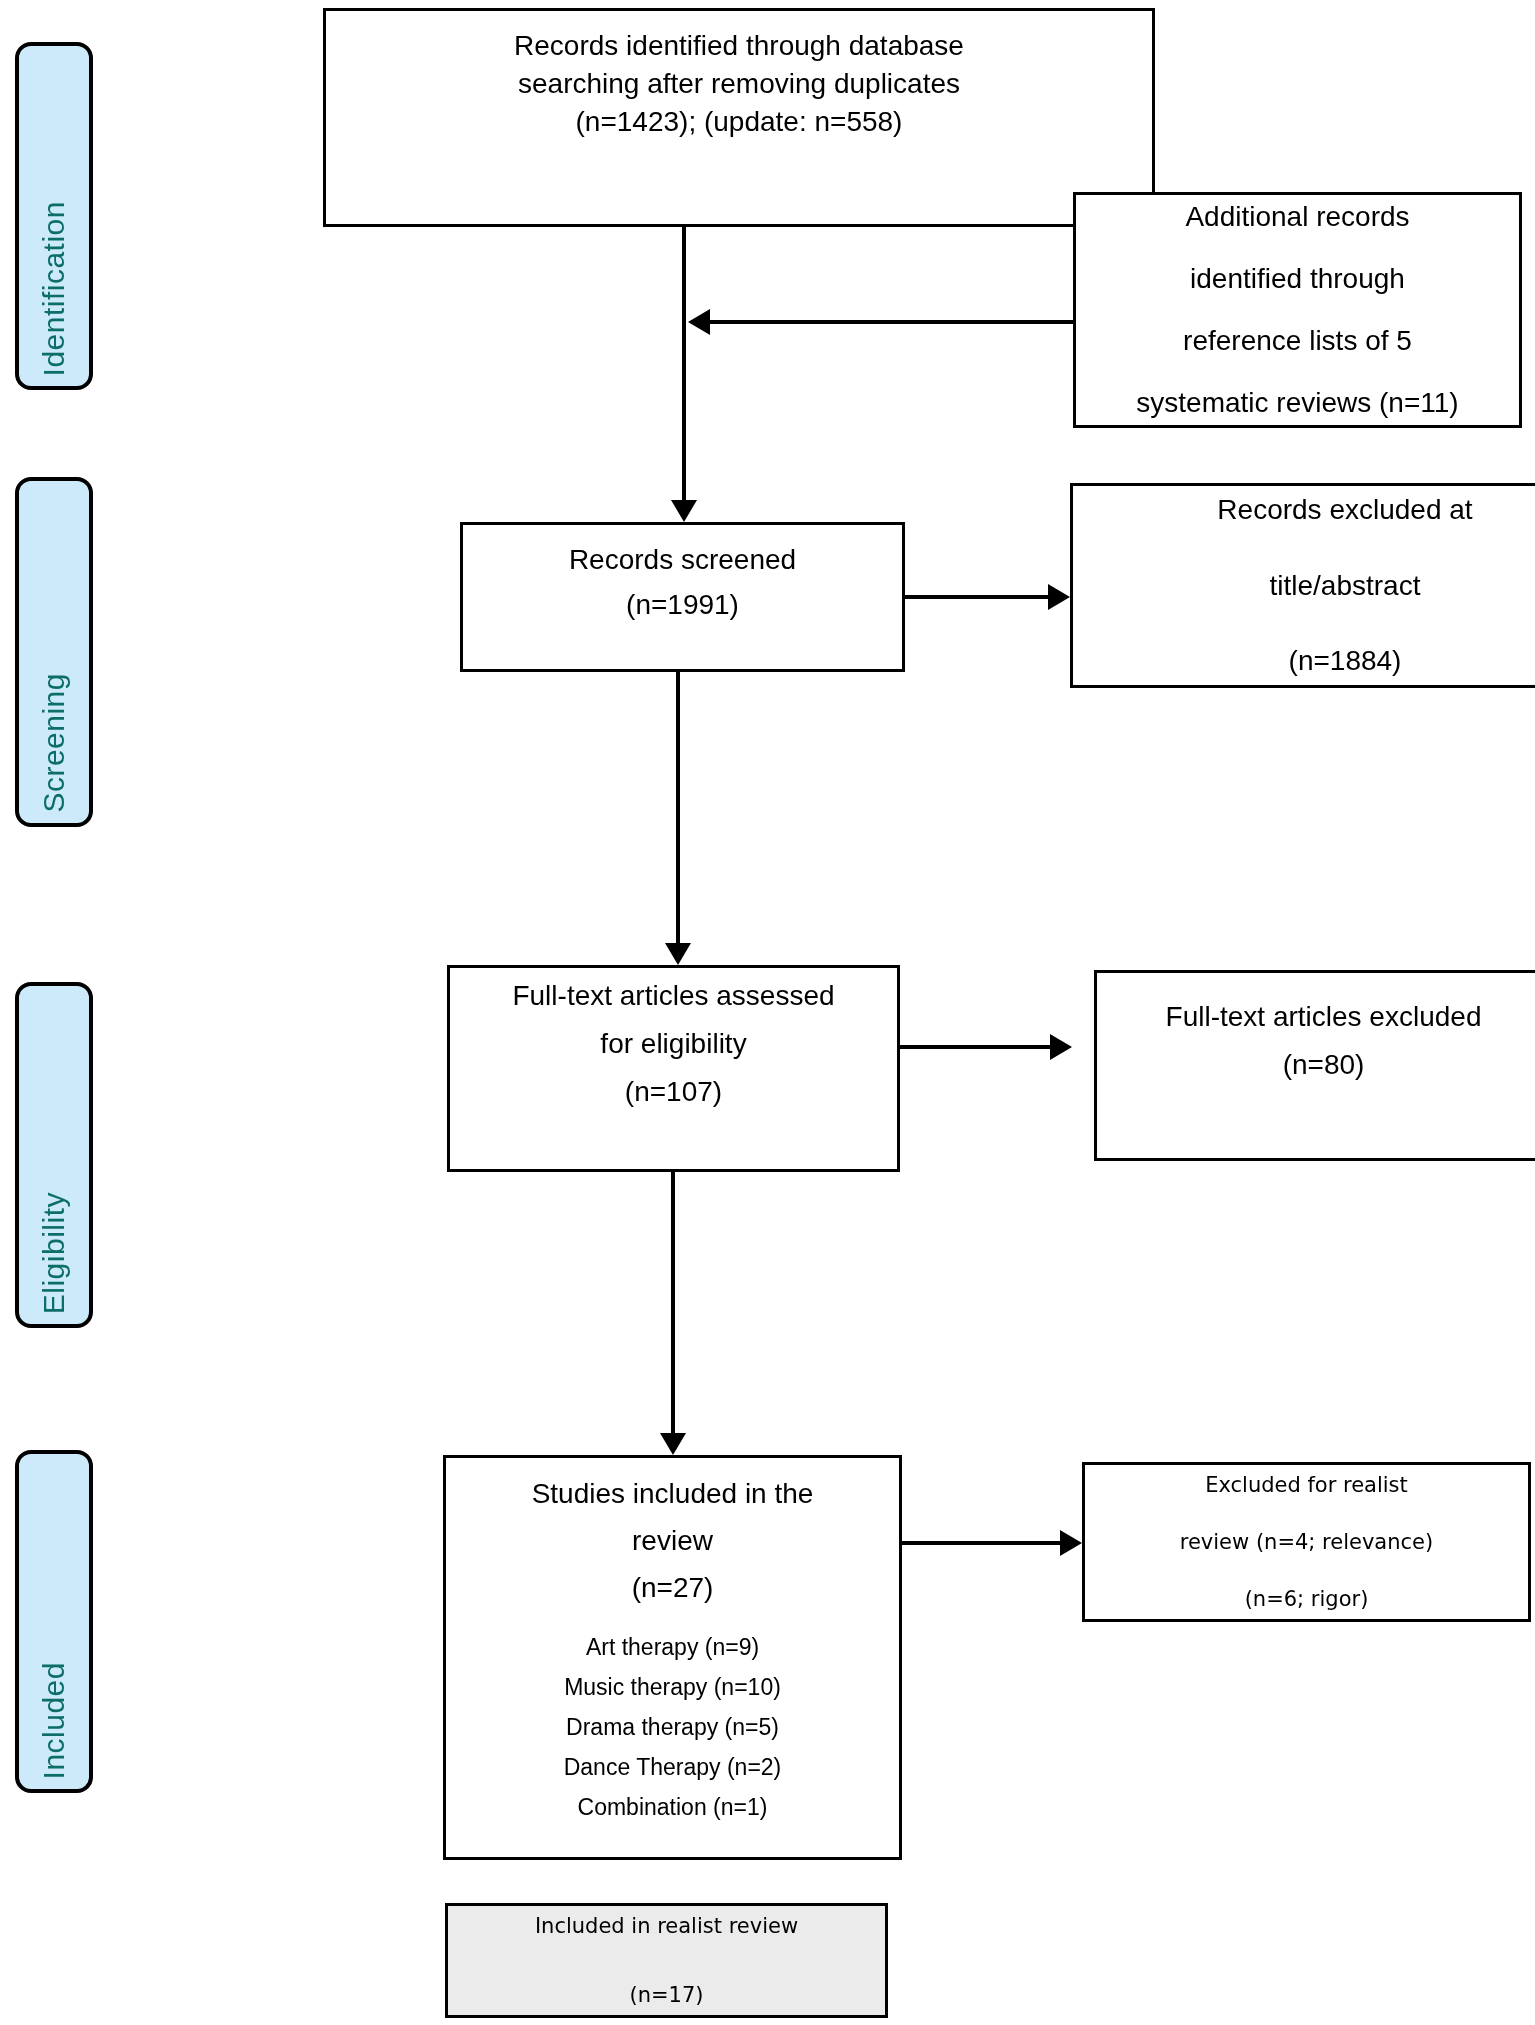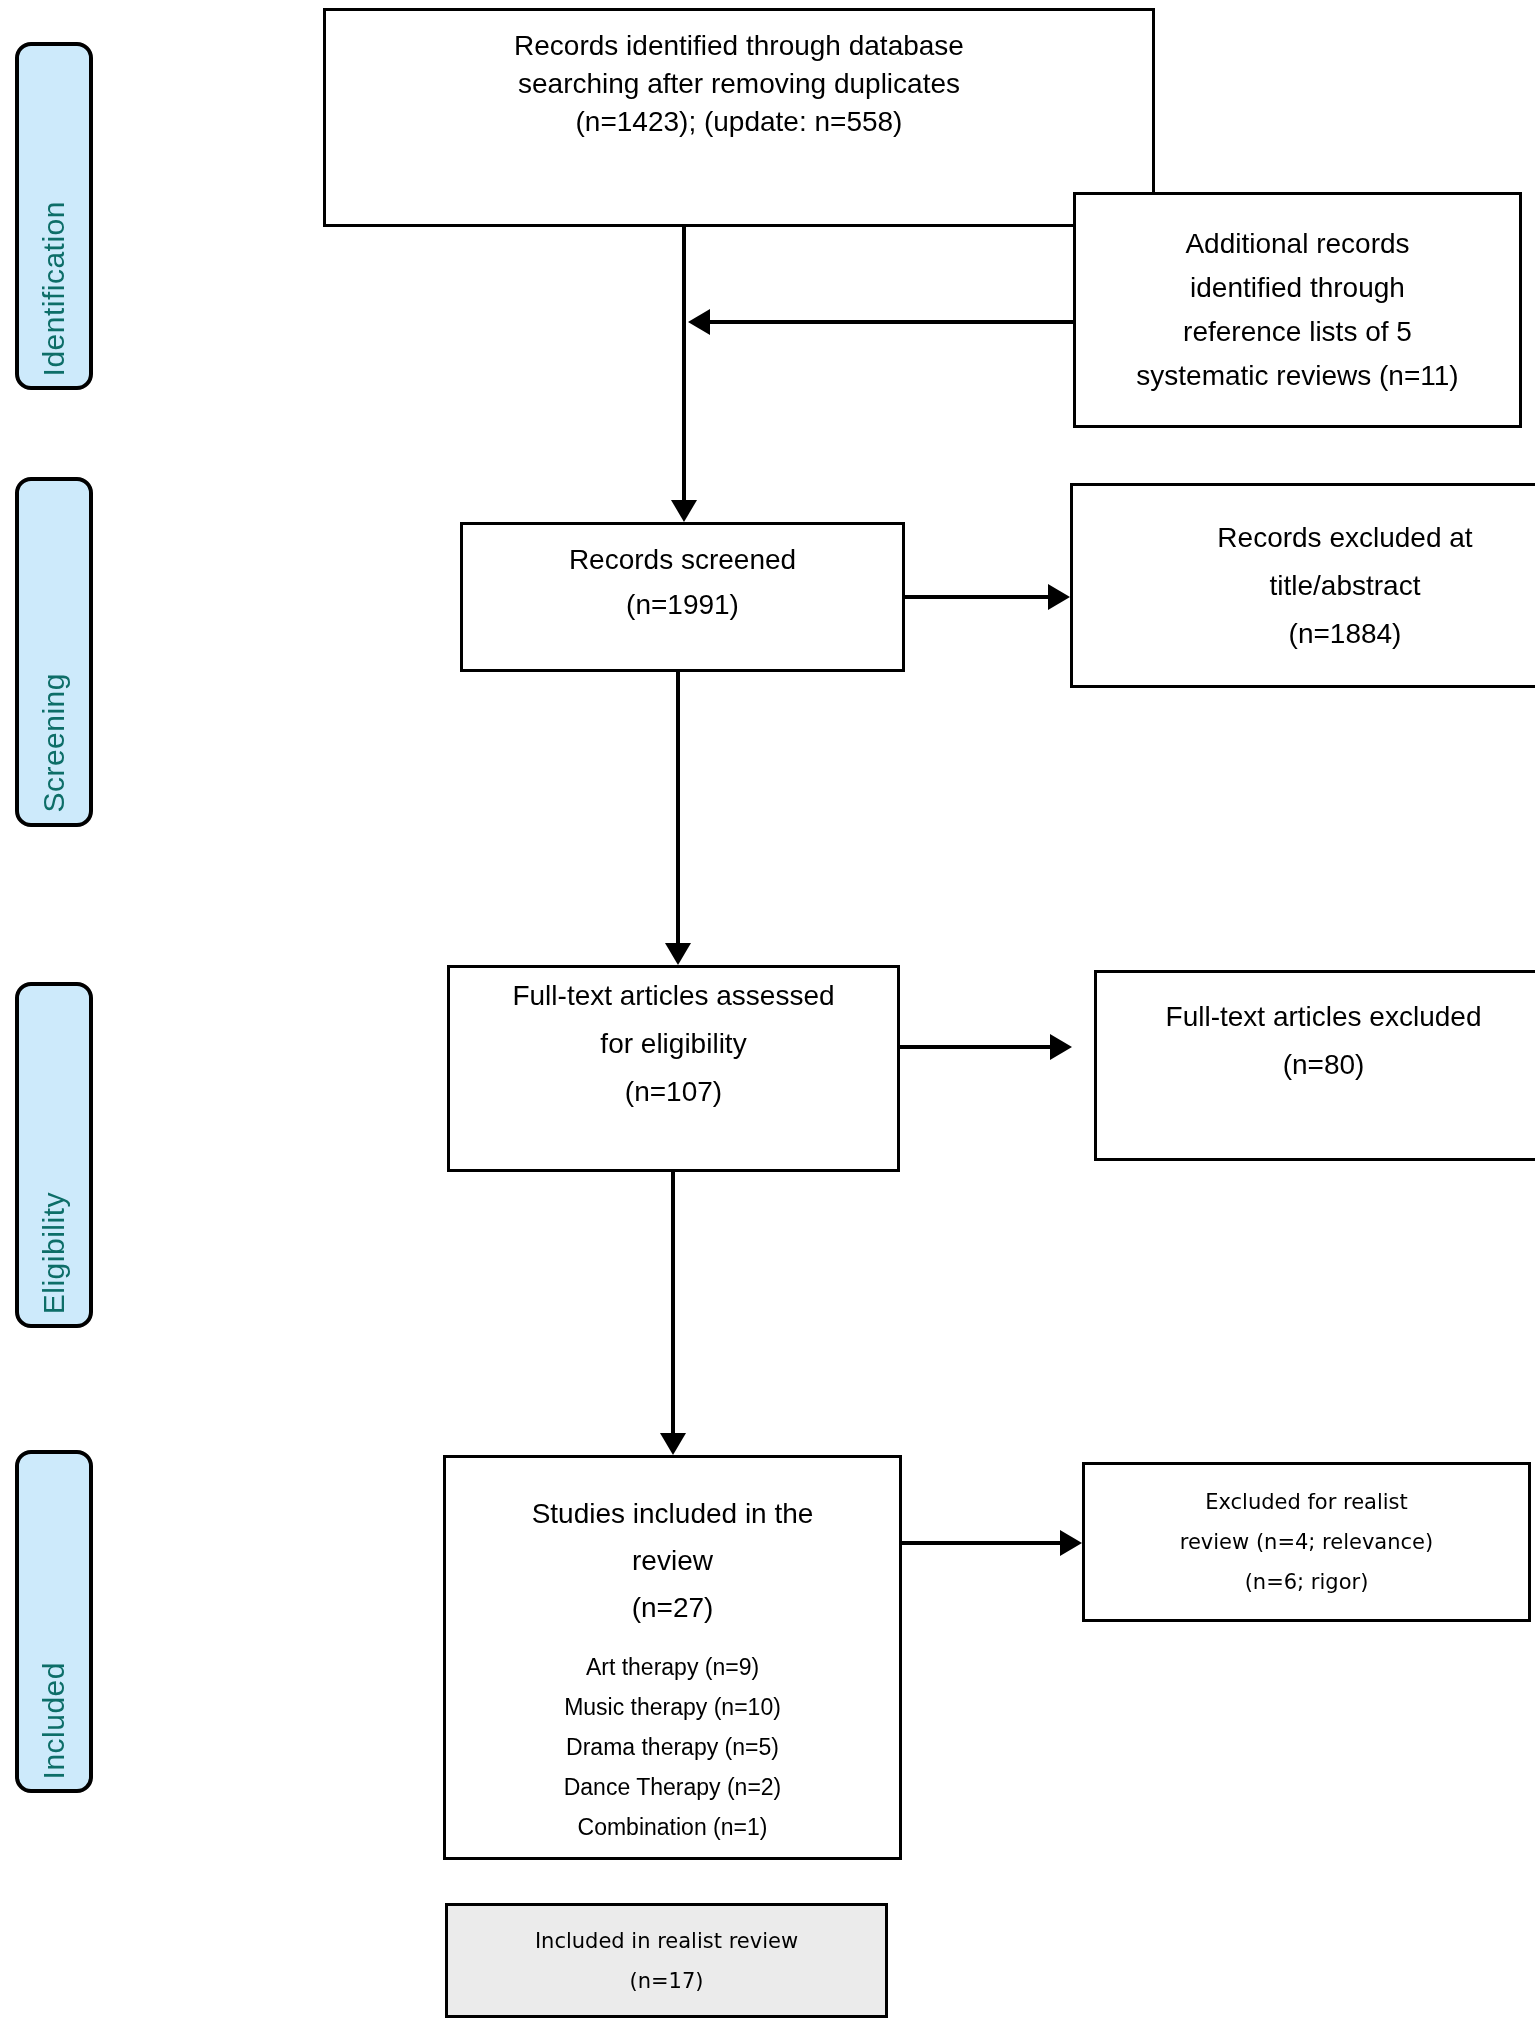--- a/index.html
+++ b/index.html
@@ -8,21 +8,21 @@
     background:#ffffff; color:#000000;
     font-family:"Liberation Sans", sans-serif; overflow:hidden;
   }
   
   .flow-box {
     position:absolute; box-sizing:border-box;
     border:3px solid #000; background:#fff;
     display:flex; flex-direction:column; align-items:center;
     text-align:center; font-size:28px;
   }
-  .jc { justify-content:center; }
+  .jc { justify-content:space-between; }
   .lh38 .bl { line-height:38px; }
   .lh44 .bl { line-height:44px; }
   .lh45 .bl { line-height:45px; }
   .lh48 .bl { line-height:48px; }
   .realist { font-family:"DejaVu Sans", sans-serif; font-size:21px; }
   .realist .bl { line-height:40px; }
   .gray-fill { background:#ebebeb; }
   .title-lines .bl { line-height:47px; }
   .breakdown { margin-top:16px; font-size:23px; }
   .breakdown .bl { line-height:40px; }
@@ -90,21 +90,21 @@
     <div class="bl">Full-text articles assessed</div>
     <div class="bl">for eligibility</div>
     <div class="bl">(n=107)</div>
   </div>
 
   <div class="flow-box lh48" style="left:1072px; top:970px; width:459px; height:191px; padding-top:20px;margin-left:22px;">
     <div class="bl">Full-text articles excluded</div>
     <div class="bl">(n=80)</div>
   </div>
 
-  <div class="flow-box" style="left:443px; top:1455px; width:459px; height:405px; padding-top:32px;">
+  <div class="flow-box" style="left:443px; top:1455px; width:459px; height:405px; padding-top:12px;">
     <div class="title-lines">
       <div class="bl">Studies included in the</div>
       <div class="bl">review</div>
       <div class="bl">(n=27)</div>
     </div>
     <div class="breakdown">
       <div class="bl">Art therapy (n=9)</div>
       <div class="bl">Music therapy (n=10)</div>
       <div class="bl">Drama therapy (n=5)</div>
       <div class="bl">Dance Therapy (n=2)</div>

